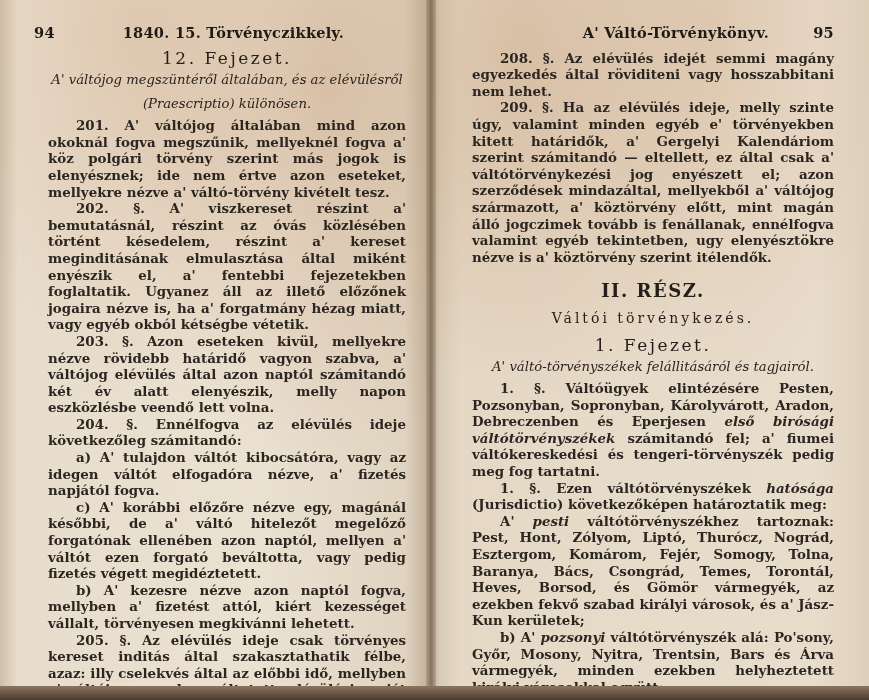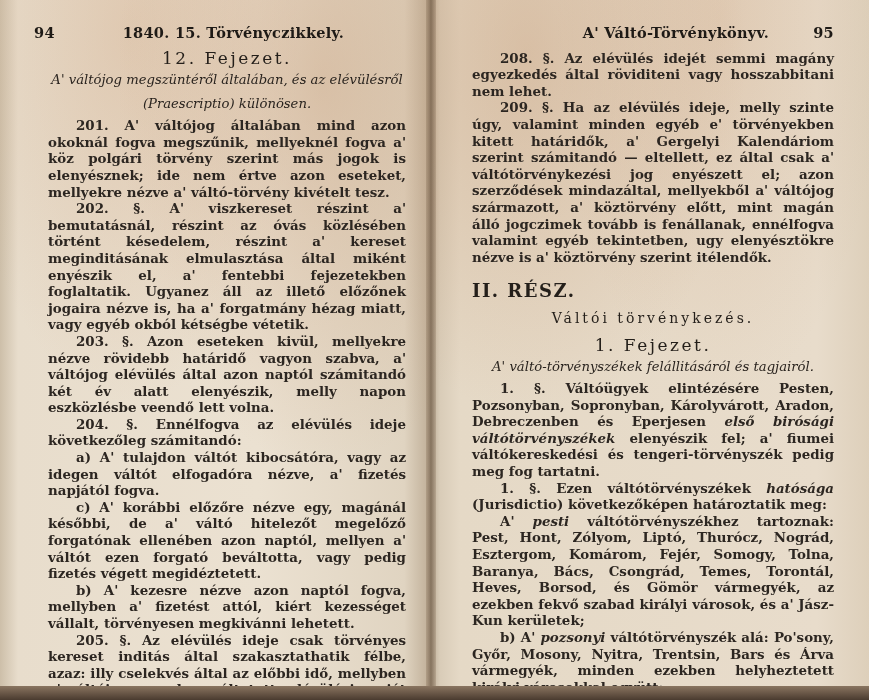--- a/index.html
+++ b/index.html
@@ -62,21 +62,21 @@
       letter-spacing: 2.5px; margin: 2px 0 3px 0; color: #241f1a;
     }
     .subtitle {
       text-align: center; font-style: italic; font-weight: normal;
       font-size: 13.2px; line-height: 22px; color: #2a241f;
       margin-bottom: 2px;
     }
     .para { margin: 0; text-indent: 28px; font-weight: bold; color: #2c2621; }
     .para.sub { text-indent: 28px; }
     .part {
-      font-weight: bold; font-size: 18px;
+      text-align: center; font-weight: bold; font-size: 18px;
       letter-spacing: 1.5px; margin: 18px 0 10px 0; color: #241f1a;
     }
     .section-title {
       text-align: center; font-weight: normal; font-size: 14px;
       letter-spacing: 3px; margin: 4px 0 10px 0; color: #241f1a;
     }
     .it { font-style: italic; }
   </style>
 </head>
 <body>
@@ -109,21 +109,21 @@
       <div class="running-head">
         <span>A' Váltó-Törvénykönyv.</span>
         <span class="num">95</span>
       </div>
       <p class="para">208. §. Az elévülés idejét semmi magány egyezkedés által röviditeni vagy hosszabbitani nem lehet.</p>
       <p class="para">209. §. Ha az elévülés ideje, melly szinte úgy, valamint minden egyéb e' törvényekben kitett határidők, a' Gergelyi Kalendáriom szerint számitandó — eltellett, ez által csak a' váltótörvénykezési jog enyészett el; azon szerződések mindazáltal, mellyekből a' váltójog származott, a' köztörvény előtt, mint magán álló jogczimek tovább is fenállanak, ennélfogva valamint egyéb tekintetben, ugy elenyésztökre nézve is a' köztörvény szerint itélendők.</p>
       <div class="part">II. RÉSZ.</div>
       <div class="section-title">Váltói törvénykezés.</div>
       <div class="chapter">1. Fejezet.</div>
       <div class="subtitle">A' váltó-törvényszékek felállitásáról és tagjairól.</div>
-      <p class="para"><span>1. §. Váltóügyek elintézésére Pesten, Pozsonyban, Sopronyban, Károlyvárott, Aradon, Debreczenben és Eperjesen </span><span class="it">első birósági váltótörvényszékek</span><span> elenyészik fel; a' fiumei váltókereskedési és tengeri-törvényszék pedig meg fog tartatni.</span></p>
+      <p class="para"><span>1. §. Váltóügyek elintézésére Pesten, Pozsonyban, Sopronyban, Károlyvárott, Aradon, Debreczenben és Eperjesen </span><span class="it">első birósági váltótörvényszékek</span><span> számitandó fel; a' fiumei váltókereskedési és tengeri-törvényszék pedig meg fog tartatni.</span></p>
       <p class="para"><span>1. §. Ezen váltótörvényszékek </span><span class="it">hatósága</span><span> (Jurisdictio) következőképen határoztatik meg:</span></p>
       <p class="para"><span>A' </span><span class="it">pesti</span><span> váltótörvényszékhez tartoznak: Pest, Hont, Zólyom, Liptó, Thurócz, Nográd, Esztergom, Komárom, Fejér, Somogy, Tolna, Baranya, Bács, Csongrád, Temes, Torontál, Heves, Borsod, és Gömör vármegyék, az ezekben fekvő szabad királyi városok, és a' Jász-Kun kerületek;</span></p>
       <p class="para"><span>b) A' </span><span class="it">pozsonyi</span><span> váltótörvényszék alá: Po'sony, Győr, Mosony, Nyitra, Trentsin, Bars és Árva vármegyék, minden ezekben helyheztetett királyi városokkal együtt;</span></p>
     </div>
   </div>
 
   <div class="gutter"></div>
   <div class="bottom-edge"></div>
 </div>
 

